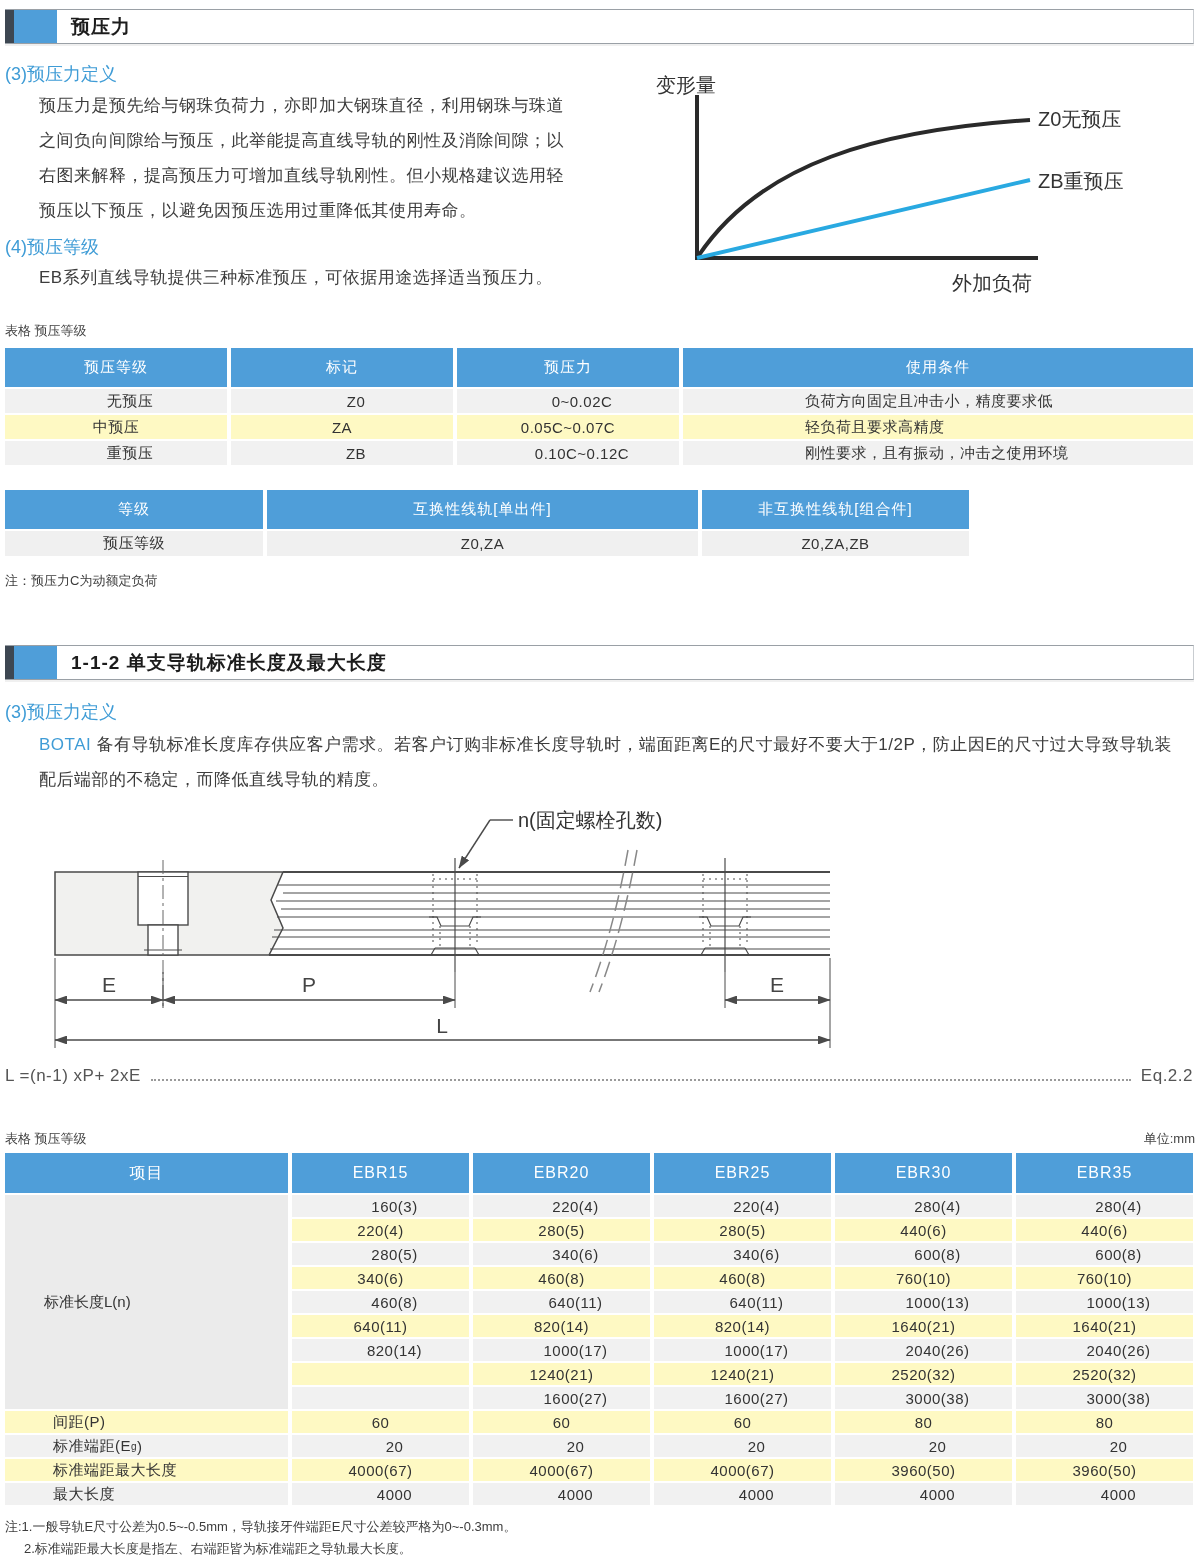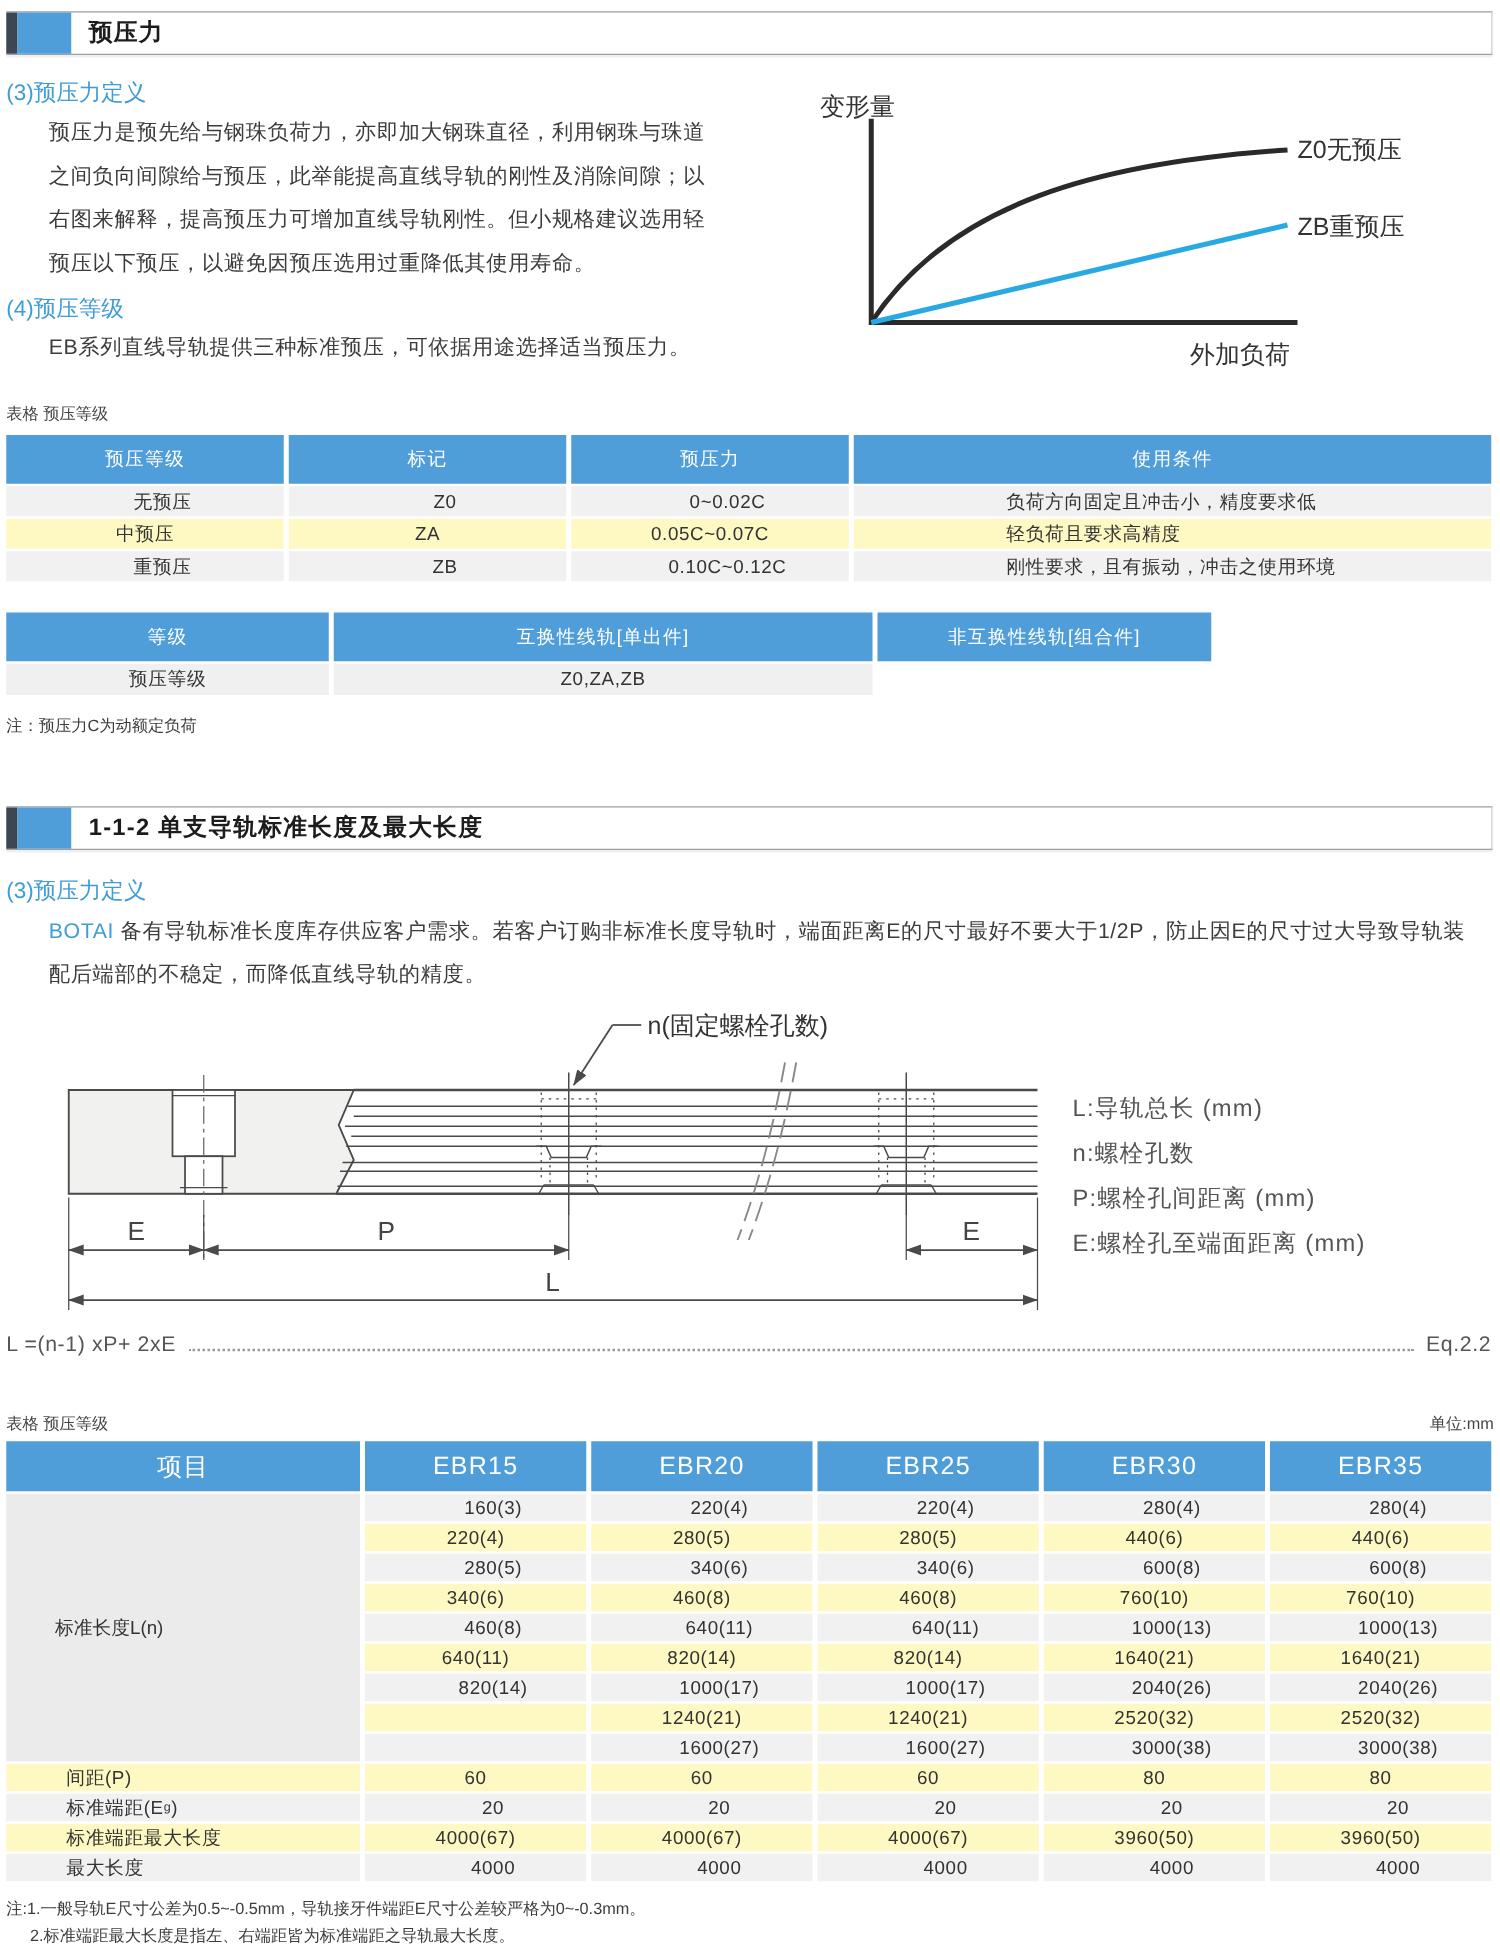--- a/index.html
+++ b/index.html
@@ -23,21 +23,21 @@
   .gtable{position:absolute;display:grid;column-gap:4px;row-gap:2px;background:#fff;}
   .gtable .th{background:#4f9ed9;color:#fff;font-size:15px;display:flex;align-items:center;justify-content:center;letter-spacing:1px;}
   .gtable .td{font-size:15px;color:#333;display:flex;align-items:center;justify-content:center;letter-spacing:0.5px;}
   .rowA{background:#f1f1f1;padding-left:28px;}
   .rowB{background:#fef9c3;}
   #t1{left:5px;top:348px;width:1188px;grid-template-columns:222px 222px 222px 1fr;grid-template-rows:39px repeat(3,24px);}
   #t1 .cond{justify-content:flex-start;padding-left:122px;}
   #t2{left:5px;top:490px;width:964px;grid-template-columns:258px 431px 1fr;grid-template-rows:39px 25px;}
   #t2 .td{background:#f0f0f0;}
   #t3{left:5px;top:1153px;width:1188px;grid-template-columns:283px repeat(5,1fr);grid-template-rows:40px repeat(13,22px);}
-  #t3 .th{font-size:20px;}
+  #t3 .th{font-size:16px;}
   #t3 .merged{background:#ebebeb;display:flex;align-items:center;justify-content:flex-start;padding-left:39px;font-size:15px;color:#333;}
   #t3 .lbl{justify-content:flex-start;padding-left:48px;}
   #t3 sub{font-size:10px;}
 
   
   #equation{position:absolute;left:5px;top:1066px;width:1188px;display:flex;align-items:flex-end;
             font-size:17px;color:#555;letter-spacing:0.5px;}
   #equation .dots{flex:1;border-bottom:2px dotted #9a9a9a;margin:0 10px 5px 10px;}
 
   
@@ -93,20 +93,21 @@
       <div class="td rowA">ZB</div>
       <div class="td rowA">0.10C~0.12C</div>
       <div class="td cond rowA">刚性要求，且有振动，冲击之使用环境</div>
     </div>
 
   <div class="gtable" id="t2">
       <div class="th">等级</div>
       <div class="th">互换性线轨[单出件]</div>
       <div class="th">非互换性线轨[组合件]</div>
       <div class="td">预压等级</div>
+      <div class="td">Z0,ZA</div>
       <div class="td">Z0,ZA,ZB</div>
     </div>
   <div class="note" style="left:5px;top:572px;">注：预压力C为动额定负荷</div>
 
   <div class="sec-bar" style="top:645px;">
     <div class="dark"></div>
     <div class="blue"></div>
     <div class="ttl">1-1-2 单支导轨标准长度及最大长度</div>
   </div>
 
@@ -185,26 +186,20 @@
       <line x1="123" y1="200" x2="415" y2="200" marker-start="url(#ar)" marker-end="url(#ar)"></line>
       <line x1="685" y1="200" x2="790" y2="200" marker-start="url(#ar)" marker-end="url(#ar)"></line>
       <line x1="15" y1="240" x2="790" y2="240" marker-start="url(#ar)" marker-end="url(#ar)"></line>
     </g>
     <text x="69" y="192" font-size="21" fill="#444" text-anchor="middle">E</text>
     <text x="269" y="192" font-size="21" fill="#444" text-anchor="middle">P</text>
     <text x="737" y="192" font-size="21" fill="#444" text-anchor="middle">E</text>
     <text x="402" y="233" font-size="21" fill="#444" text-anchor="middle">L</text>
   </svg>
 
-  <div id="legend">
-    <div>L:导轨总长 (mm)</div>
-    <div>n:螺栓孔数</div>
-    <div>P:螺栓孔间距离 (mm)</div>
-    <div>E:螺栓孔至端面距离 (mm)</div>
-  </div>
 
   <div id="equation">
     <span>L =(n-1) xP+ 2xE</span>
     <div class="dots"></div>
     <span>Eq.2.2</span>
   </div>
 
   <div class="cap" style="left:5px;top:1130px;">表格 预压等级</div>
   <div class="cap" style="right:5px;top:1130px;">单位:mm</div>
 

